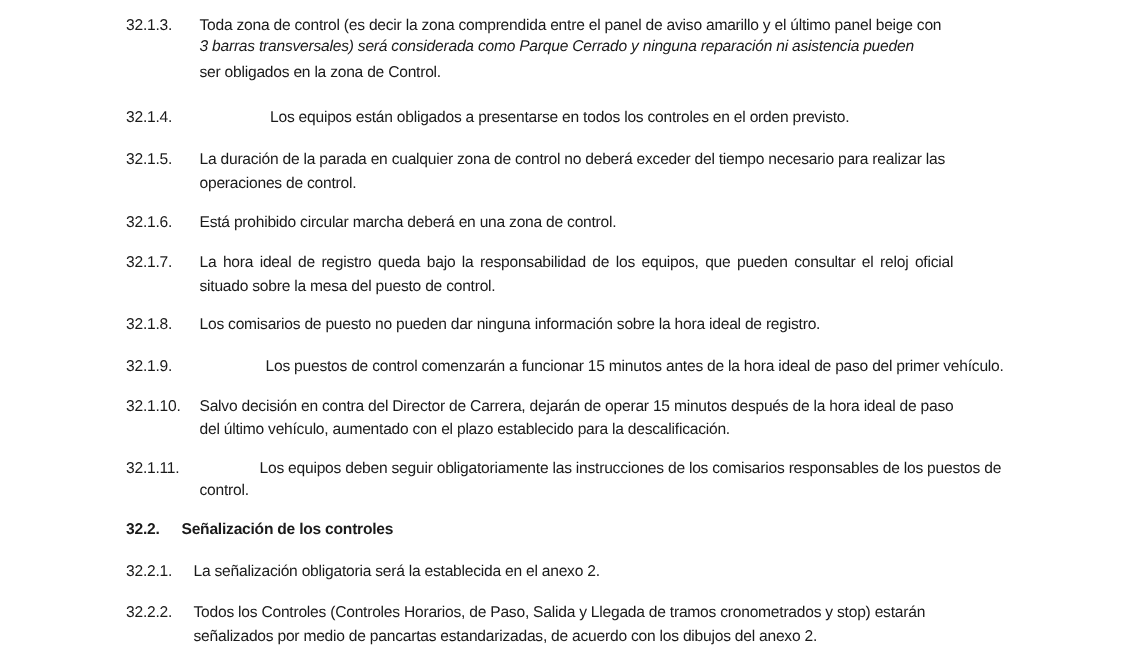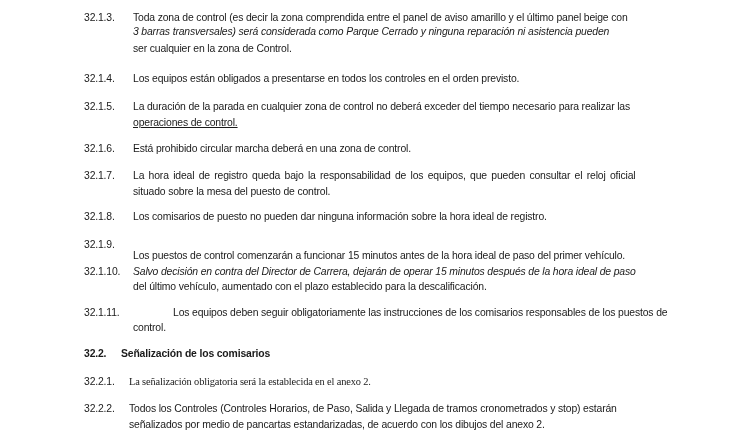--- a/index.html
+++ b/index.html
@@ -49,75 +49,75 @@
   </style>
 </head>
 <body>
 
 <div class="page">
 
   <div class="item" style="top:12px;">
     <span class="num">32.1.3.</span>
     <span class="line" style="top:0px;">Toda zona de control (es decir la zona comprendida entre el panel de aviso amarillo y el último panel beige con</span>
     <span class="line" style="top:14px;font-style:italic;">3 barras transversales) será considerada como Parque Cerrado y ninguna reparación ni asistencia  pueden</span>
-    <span class="line" style="top:31px;">ser cualquier en la zona de Control.</span>
+    <span class="line" style="top:31px;">ser obligados en la zona de Control.</span>
   </div>
 
   <div class="item" style="top:73px;">
     <span class="num">32.1.4.</span>
-    <span class="line" style="top:0px;">Los equipos están obligados a presentarse en todos los controles en el orden previsto.</span>
+    <span class="line" style="top:0px;margin-left:47px;">Los equipos están obligados a presentarse en todos los controles en el orden previsto.</span>
   </div>
 
   <div class="item" style="top:101px;">
     <span class="num">32.1.5.</span>
     <span class="line" style="top:0px;">La duración de la parada en cualquier zona de control no deberá exceder del tiempo necesario para realizar las</span>
-    <span class="line" style="top:16px;text-decoration:underline;">operaciones de control.</span>
+    <span class="line" style="top:16px;">operaciones de control.</span>
   </div>
 
   <div class="item" style="top:143px;">
     <span class="num">32.1.6.</span>
     <span class="line" style="top:0px;">Está prohibido circular marcha deberá en una zona de control.</span>
   </div>
 
   <div class="item" style="top:170px;">
     <span class="num">32.1.7.</span>
     <span class="line" style="top:0px; word-spacing:1.6px;">La hora ideal de registro queda bajo la responsabilidad de los equipos, que pueden consultar el reloj oficial</span>
     <span class="line" style="top:16px;">situado sobre la mesa del puesto de control.</span>
   </div>
 
   <div class="item" style="top:211px;">
     <span class="num">32.1.8.</span>
     <span class="line" style="top:0px;">Los comisarios de puesto no pueden dar ninguna información sobre la hora ideal de registro.</span>
   </div>
 
   <div class="item" style="top:239px;">
     <span class="num">32.1.9.</span>
-    <span class="line" style="top:11px;">Los puestos de control comenzarán a funcionar 15 minutos antes de la hora ideal de paso del primer vehículo.</span>
+    <span class="line" style="top:0px;margin-left:44px;">Los puestos de control comenzarán a funcionar 15 minutos antes de la hora ideal de paso del primer vehículo.</span>
   </div>
 
   <div class="item" style="top:266px;">
     <span class="num">32.1.10.</span>
-    <span class="line" style="top:0px;font-style:italic;">Salvo decisión en contra del Director de Carrera, dejarán de operar 15 minutos después de la hora ideal de paso</span>
+    <span class="line" style="top:0px;">Salvo decisión en contra del Director de Carrera, dejarán de operar 15 minutos después de la hora ideal de paso</span>
     <span class="line" style="top:15px;">del último vehículo, aumentado con el plazo establecido para la descalificación.</span>
   </div>
 
   <div class="item" style="top:307px;">
     <span class="num">32.1.11.</span>
     <span class="line" style="top:0px;padding-left:40px;">Los equipos deben seguir obligatoriamente las instrucciones de los comisarios responsables de los puestos de</span>
     <span class="line" style="top:15px;">control.</span>
   </div>
 
   <div class="item heading" style="top:348px;">
     <span class="num">32.2.</span>
-    <span class="line" style="top:0px;">Señalización de los comisarios</span>
+    <span class="line" style="top:0px;">Señalización de los controles</span>
   </div>
 
   <div class="item sub2" style="top:376px;">
     <span class="num">32.2.1.</span>
-    <span class="line" style="top:0px;font-family:Liberation Serif, serif;">La señalización obligatoria será la establecida en el anexo 2.</span>
+    <span class="line" style="top:0px;">La señalización obligatoria será la establecida en el anexo 2.</span>
   </div>
 
   <div class="item sub2" style="top:403px;">
     <span class="num">32.2.2.</span>
     <span class="line" style="top:0px;">Todos los Controles (Controles Horarios, de Paso, Salida y Llegada de tramos cronometrados y stop) estarán</span>
     <span class="line" style="top:16px;">señalizados por medio de pancartas estandarizadas, de acuerdo con los dibujos del anexo 2.</span>
   </div>
 
 </div>
 

